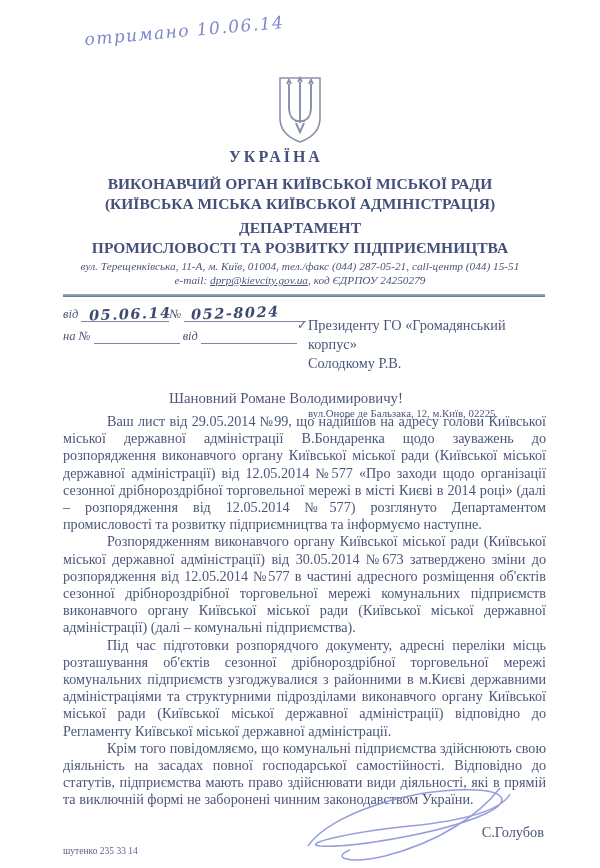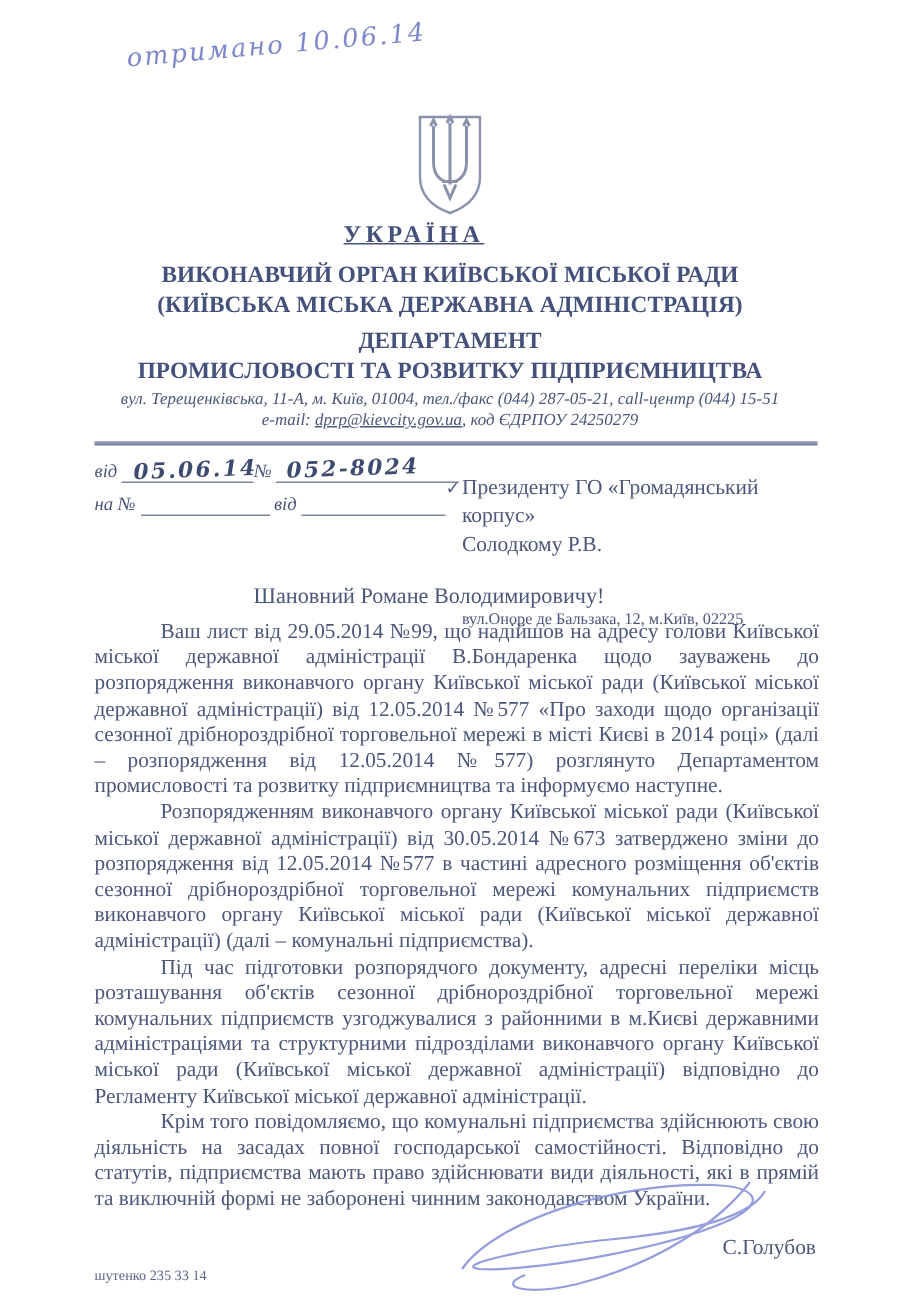--- a/index.html
+++ b/index.html
@@ -12,21 +12,21 @@
   .received {
     position:absolute; top:18px; left:84px; width:260px;
     font-family:"DejaVu Serif", serif; font-style:italic;
     font-size:17px; letter-spacing:1.5px; color:#7d88cb;
     transform:rotate(-5deg);
   }
   
   .emblem { position:absolute; top:76px; left:273px; }
   .country {
     position:absolute; top:148px; left:0; width:552px; text-align:center;
-    font-weight:bold; font-size:16px; letter-spacing:3px; color:#45517b;text-decoration:underline;
+    font-weight:bold; font-size:16px; letter-spacing:3px; color:#45517b;
   }
   .org {
     position:absolute; top:174px; left:0; width:600px; text-align:center;
     font-weight:bold; font-size:15.5px; line-height:20px; color:#45517b;
   }
   .dept {
     position:absolute; top:218px; left:0; width:600px; text-align:center;
     font-weight:bold; font-size:15.5px; line-height:20px; color:#45517b;
   }
   .addr {
@@ -94,21 +94,21 @@
         <path d="M36,8 L38,4 L40,8"></path>
         <path d="M25,6 L27,2 L29,6"></path>
       </g>
     </svg>
   </div>
 
   <div class="country">УКРАЇНА</div>
 
   <div class="org">
     <div>ВИКОНАВЧИЙ ОРГАН КИЇВСЬКОЇ МІСЬКОЇ РАДИ</div>
-    <div>(КИЇВСЬКА МІСЬКА ДЕРЖАВНА АДМІНІСТРАЦІЯ)</div>
+    <div>(КИЇВСЬКА МІСЬКА КИЇВСЬКОЇ АДМІНІСТРАЦІЯ)</div>
   </div>
 
   <div class="dept">
     <div>ДЕПАРТАМЕНТ</div>
     <div>ПРОМИСЛОВОСТІ ТА РОЗВИТКУ ПІДПРИЄМНИЦТВА</div>
   </div>
 
   <div class="addr">
     <div>вул. Терещенківська, 11-А, м. Київ, 01004, тел./факс (044) 287-05-21, call-центр (044) 15-51</div>
     <div><span>e-mail: </span><span class="email">dprp@kievcity.gov.ua</span><span>, код ЄДРПОУ 24250279</span></div>

